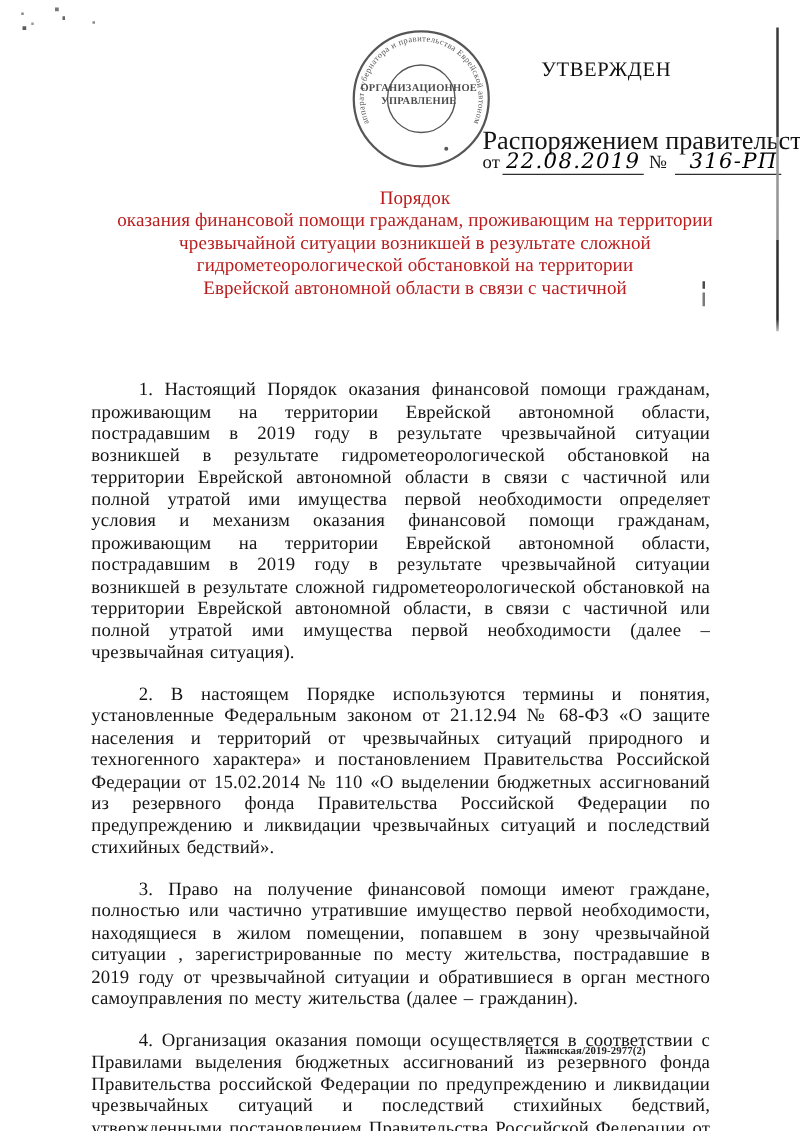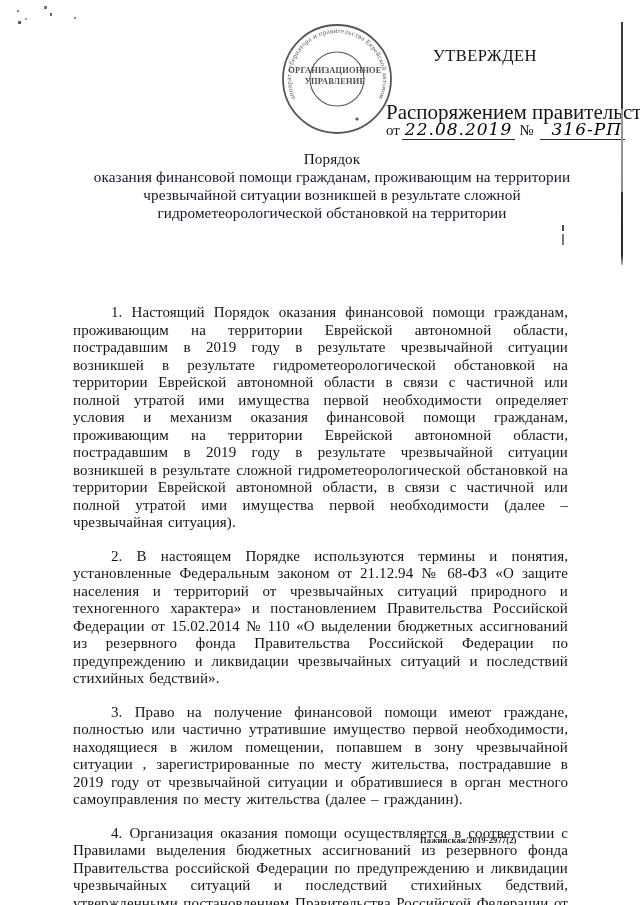--- a/index.html
+++ b/index.html
@@ -35,21 +35,21 @@
     border-bottom:1.4px solid #2e2e2e;
     display:inline-block;line-height:19px;
   }
   .hand.date{padding:0 3px;margin-left:2px;}
   .hand.num{padding:0 3px 0 12px;margin-left:6px;}
   .num-sign{margin-left:4px;}
 
   
   .doc-title{
     position:absolute;left:72px;top:150px;width:520px;
-    text-align:center;font-size:15.2px;line-height:17.9px;color:#0f172a;
+    text-align:center;font-size:15.2px;line-height:17.9px;color:#b91c1c;
     letter-spacing:.1px;
   }
 
   
   .doc-body{
     position:absolute;left:57px;top:288px;width:527px;
     font-size:15px;line-height:17.5px;color:#141414;
     text-align:justify;letter-spacing:.1px;word-spacing:1.2px;
   }
   .doc-body p{margin:16px;text-indent:38px;font-family:Liberation Serif, serif;}
@@ -105,20 +105,21 @@
 
   <div class="date-line">
     <span>от</span><span class="hand date">22.08.2019</span><span class="num-sign">№</span><span class="hand num">316-РП</span>
   </div>
 
   <div class="doc-title">
     <div>Порядок</div>
     <div>оказания финансовой помощи гражданам, проживающим на территории</div>
     <div>чрезвычайной ситуации возникшей в результате сложной</div>
     <div>гидрометеорологической обстановкой на территории</div>
+    <div>Еврейской автономной области в связи с частичной</div>
   </div>
 
   <div class="doc-body">
     <p>1. Настоящий Порядок оказания финансовой помощи гражданам, проживающим на территории Еврейской автономной области, пострадавшим в 2019 году в результате чрезвычайной ситуации возникшей в результате гидрометеорологической обстановкой на территории Еврейской автономной области в связи с частичной или полной утратой ими имущества первой необходимости определяет условия и механизм оказания финансовой помощи гражданам, проживающим на территории Еврейской автономной области, пострадавшим в 2019 году в результате чрезвычайной ситуации возникшей в результате сложной гидрометеорологической обстановкой на территории Еврейской автономной области, в связи с частичной или полной утратой ими имущества первой необходимости (далее – чрезвычайная ситуация).</p>
     <p>2. В настоящем Порядке используются термины и понятия, установленные Федеральным законом от 21.12.94 № 68-ФЗ «О защите населения и территорий от чрезвычайных ситуаций природного и техногенного характера» и постановлением Правительства Российской Федерации от 15.02.2014 № 110 «О выделении бюджетных ассигнований из резервного фонда Правительства Российской Федерации по предупреждению и ликвидации чрезвычайных ситуаций и последствий стихийных бедствий».</p>
     <p>3. Право на получение финансовой помощи имеют граждане, полностью или частично утратившие имущество первой необходимости, находящиеся в жилом помещении, попавшем в зону чрезвычайной ситуации , зарегистрированные по месту жительства, пострадавшие в 2019 году от чрезвычайной ситуации и обратившиеся в орган местного самоуправления по месту жительства (далее – гражданин).</p>
     <p>4. Организация оказания помощи осуществляется в соответствии с Правилами выделения бюджетных ассигнований из резервного фонда Правительства российской Федерации по предупреждению и ликвидации чрезвычайных ситуаций и последствий стихийных бедствий, утвержденными постановлением Правительства Российской Федерации от 15.02.2014 № 110 (далее – Правила), и Порядком подготовки документов для обоснования</p>
   </div>
 
   <div class="footer-note">Пажинская/2019-2977(2)</div>

